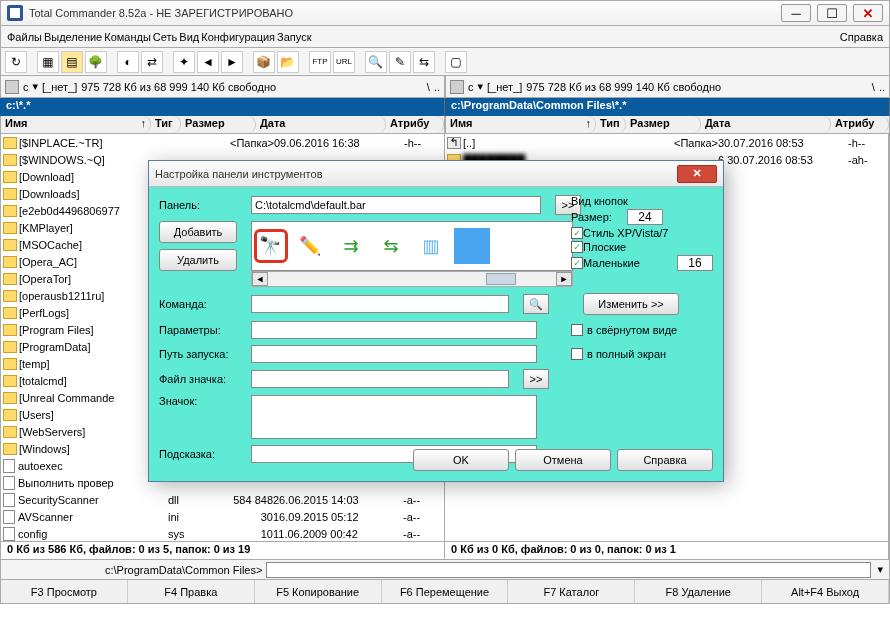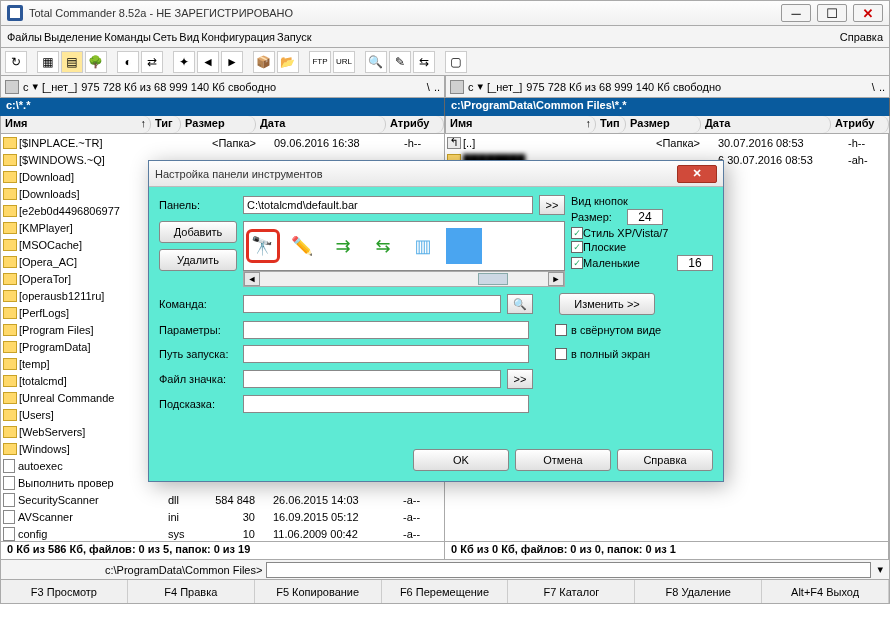--- a/index.html
+++ b/index.html
@@ -35,21 +35,21 @@
 .hdr-col { border-right: 1px solid #ccc; padding: 1px 4px; font-weight:bold; font-size:11px;border-radius:8px; }
 
 .panels { display: flex; height: 408px; border:1px solid #aaa; border-top:none; }
 .panel { width: 50%; overflow: hidden; border-right:1px solid #aaa; }
 .row { display: flex; height: 17px; align-items: center; padding-left: 2px; }
 .folder-ico { width:14px; height:12px; background:#ffd96a; border:1px solid #c9a227; margin-right:2px; }
 .file-ico { width:12px; height:14px; background:#fff; border:1px solid #888; margin-right:3px; }
 .up-ico { width:14px; height:12px; background:#eee; border:1px solid #888; margin-right:2px; display:flex;align-items:center;justify-content:center; }
 .name { width: 150px; overflow:hidden; white-space:nowrap; }
 .ext { width: 30px; }
-.size { width: 75px; text-align:right; padding-right:18px; }
+.size { width: 75px; text-align:right; padding-right:0; }
 .date { width: 130px; }
 .attr { width: 40px; }
 
 .statusbar { height: 18px; display:flex; border:1px solid #aaa; border-top:none; }
 .status-half { width:50%; padding:1px 6px; font-weight:bold; border-right:1px solid #aaa; }
 
 .cmdline { height: 20px; display:flex; align-items:center; border:1px solid #aaa; border-top:none; background:#f4f4f4; }
 .cmdline-label { padding: 0 4px; }
 .cmdline-input { flex:1; height:16px; border:1px solid #888; background:#fff; }
 
@@ -58,21 +58,21 @@
 
 
 .dialog {
   position: absolute; left: 148px; top: 160px; width: 576px; height: 322px;
   background: #5eead4; border: 1px solid #5a7ca0; box-shadow: 4px 4px 20px rgba(0,0,0,.3);
 }
 .dlg-titlebar { height: 26px; background: linear-gradient(#fdfdfd,#e8e8e8); display:flex; align-items:center; padding:0 6px; border-bottom:1px solid #bbb; }
 .dlg-title { flex:1; color:#333; }
 .dlg-close { width:40px; height:18px; background:#d04a3a; color:#fff; display:flex; align-items:center; justify-content:center; border-radius:2px; cursor:pointer; font-weight:bold; border:1px solid #a03020; }
 .dlg-body { padding: 8px 10px; }
-.dlg-row { display:flex; align-items:center; margin-bottom:6px; gap:6px; }
+.dlg-row { display:flex; align-items:center; margin-bottom:6px; gap:14px; }
 .dlg-label { width: 78px; }
 .dlg-input { flex:1; height:18px; border:1px solid #888; background:#fff; padding:0 3px; font-size:11px; }
 .dlg-smallbtn { width:26px; height:20px; border:1px solid #888; background:linear-gradient(#fff,#e0e0e0); cursor:pointer; display:flex;align-items:center;justify-content:center; }
 .dlg-btn { height:22px; border:1px solid #888; background:linear-gradient(#fff,#e0e0e0); cursor:pointer; padding:0 10px; border-radius:3px; }
 .dlg-btn-wide { width:96px; text-align:center; }
 .icon-strip { flex:1; height:50px; border:1px solid #888; background:#fff; display:flex; align-items:center; padding:2px; gap:6px; overflow:hidden; }
 .icon-strip .ic { width:34px; height:34px; display:flex; align-items:center; justify-content:center; font-size:18px; }
 .ic-highlight { border:3px solid #e03020; border-radius:6px; }
 .right-panel { position:absolute; right:10px; top:34px; width:142px; }
 .right-panel .grp { font-size:11px; }
@@ -468,20 +468,24 @@
       <span style="margin-left:20px;display:flex;align-items:center;gap:4px">
         <span class="cb"></span>
         <span>в полный экран</span>
       </span>
     </div>
     <div class="dlg-row">
       <span class="dlg-label">Файл значка:</span>
       <input class="dlg-input" style="width: 258px; flex: 0 0 auto;">
       <button class="dlg-smallbtn">&gt;&gt;</button>
     </div>
+    <div class="dlg-row" style="align-items:flex-start">
+      <span class="dlg-label">Значок:</span>
+      <div style="width:286px;height:44px;border:1px solid #888;background:#fff"></div>
+    </div>
     <div class="dlg-row">
       <span class="dlg-label">Подсказка:</span>
       <input class="dlg-input" style="width: 286px; flex: 0 0 auto;">
     </div>
   </div>
 
   <div class="right-panel">
     <div class="grp">Вид кнопок</div>
     <div class="field">
       <span style="width:56px">Размер:</span>

